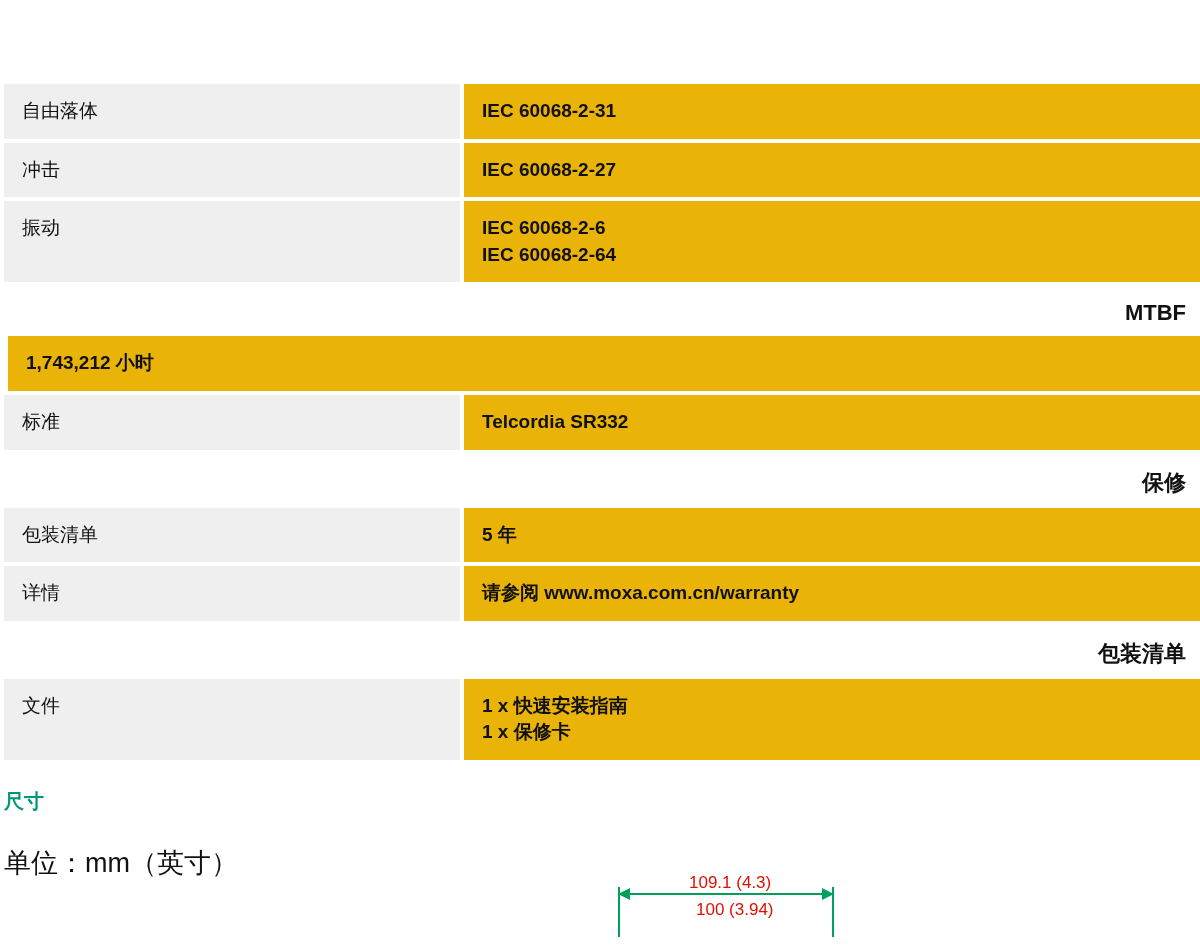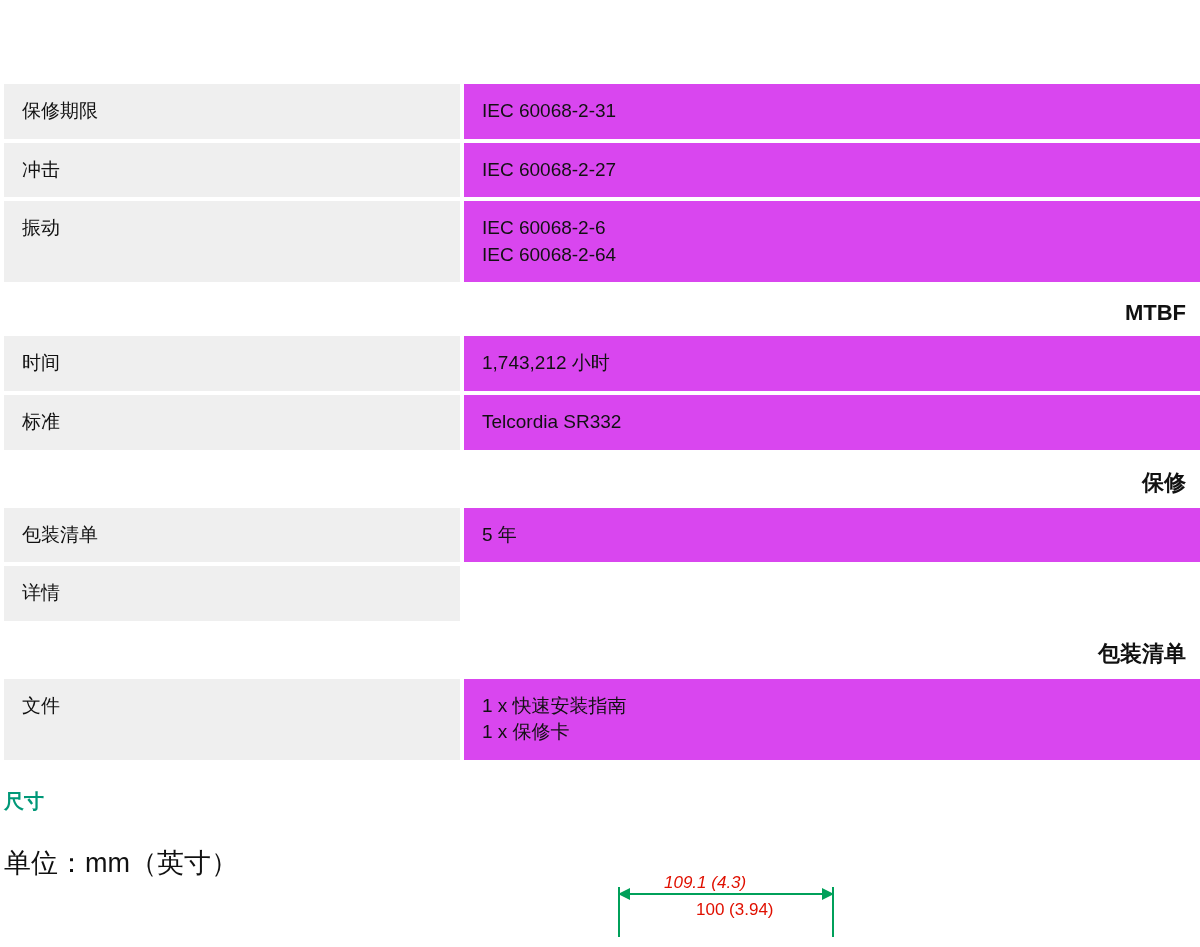--- a/index.html
+++ b/index.html
@@ -7,23 +7,24 @@
   .page { width: 1200px; padding: 0 4px 0 4px; }
 
   .spec-table { width: 1196px; margin-top: 84px; }
   .section-title { font-size: 22px; font-weight: 600; padding: 14px 14px 10px 14px; text-align: right; }
   .row { display: flex; margin-bottom: 4px; }
   .cell-label {
     width: 456px; background: #efefef; color: #111;
     font-size: 19px; padding: 14px 18px; line-height: 1.4;
   }
   .cell-value {
-    flex: 1; background: #d946ef; color: #111;
+    flex: 1; background: #eab308; color: #111;
     font-size: 19px; padding: 14px 18px; line-height: 1.4; margin-left: 4px;
     white-space: pre-line;
+    font-weight: bold;
   }
 
   .dim-heading { font-size: 20px; font-weight: 700; color: #009878; margin: 28px 0 0 0; }
   .dim-unit    { font-size: 27px; font-weight: 500; color: #111; margin: 30px 0 0 0; }
 
   .diagram-area { position: relative; width: 1196px; height: 170px; margin-top: -8px; }
   .dim-line { position: absolute; height: 2px; background: #00a05a; }
   .dim-head-l, .dim-head-r { position:absolute; width:0; height:0; border-top:6px solid transparent; border-bottom:6px solid transparent; }
   .dim-head-l { border-right:12px solid #00a05a; }
   .dim-head-r { border-left:12px solid #00a05a; }
@@ -31,66 +32,66 @@
 
 </style>
 </head>
 <body>
 
 <div class="page">
 
   <div class="spec-table">
 
     <div class="row">
-      <div class="cell-label">保修期限</div>
+      <div class="cell-label">自由落体</div>
       <div class="cell-value">IEC 60068-2-31</div>
     </div>
     <div class="row">
       <div class="cell-label">冲击</div>
       <div class="cell-value">IEC 60068-2-27</div>
     </div>
     <div class="row">
       <div class="cell-label">振动</div>
       <div class="cell-value">IEC 60068-2-6
 IEC 60068-2-64</div>
     </div>
 
     <div class="section-title">MTBF</div>
     <div class="row">
-      <div class="cell-label">时间</div>
       <div class="cell-value">1,743,212 小时</div>
     </div>
     <div class="row">
       <div class="cell-label">标准</div>
       <div class="cell-value">Telcordia SR332</div>
     </div>
 
     <div class="section-title">保修</div>
     <div class="row">
       <div class="cell-label">包装清单</div>
       <div class="cell-value">5 年</div>
     </div>
     <div class="row">
       <div class="cell-label">详情</div>
+      <div class="cell-value">请参阅 www.moxa.com.cn/warranty</div>
     </div>
 
     <div class="section-title">包装清单</div>
     <div class="row">
       <div class="cell-label">文件</div>
       <div class="cell-value">1 x 快速安装指南
 1 x 保修卡</div>
     </div>
   </div>
 
   <div class="dim-heading">尺寸</div>
   <div class="dim-unit">单位：mm（英寸）</div>
 
   <div class="diagram-area">
 
-    <div class="dim-text" style="left:660px; top:0px; width:80px;font-style:italic;">109.1 (4.3)</div>
+    <div class="dim-text" style="left:685px; top:0px; width:80px;">109.1 (4.3)</div>
     <div class="dim-head-l" style="left:614px; top:15px;"></div>
     <div class="dim-line" style="left:626px; top:20px; width:192px;"></div>
     <div class="dim-head-r" style="left:818px; top:15px;"></div>
 
     <div class="dim-text" style="left:692px; top:27px; width:74px;">100 (3.94)</div>
 
     <div style="position:absolute; left:614px; top:14px; width:2px; height:50px; background:#00a05a;"></div>
     <div style="position:absolute; left:828px; top:14px; width:2px; height:50px; background:#00a05a;"></div>
 
   </div>

